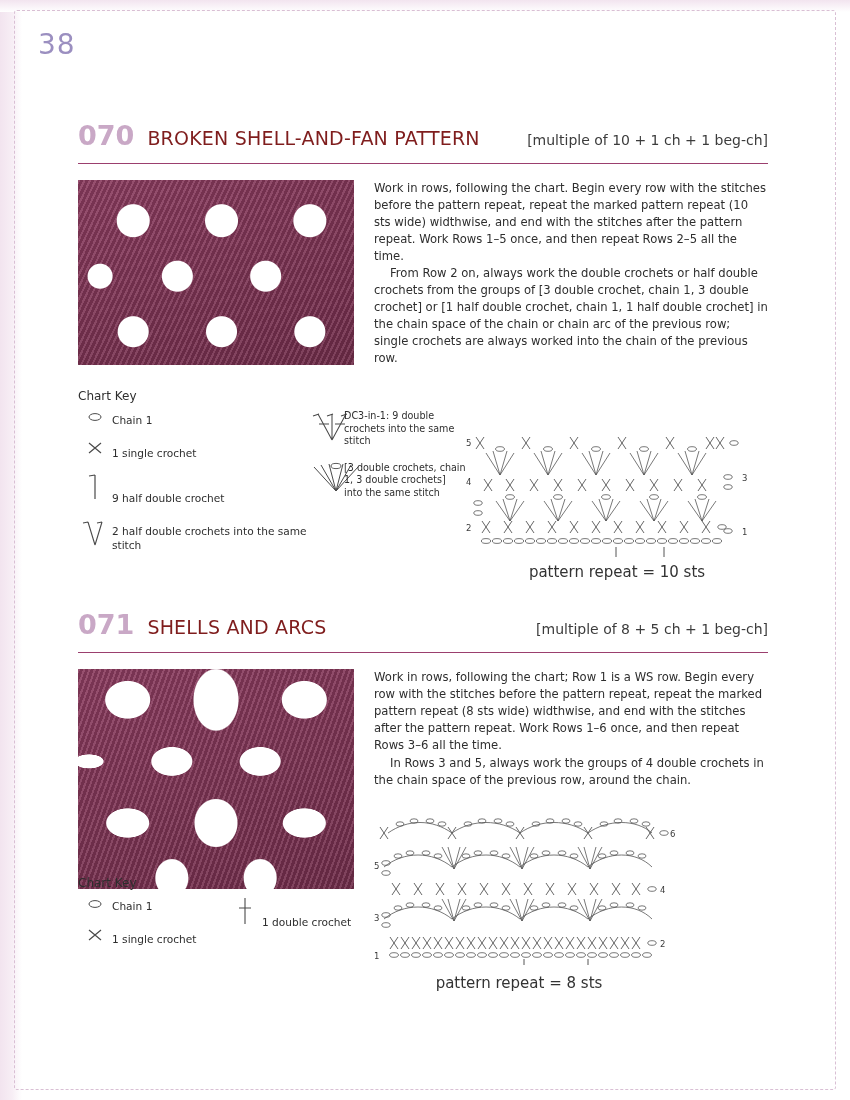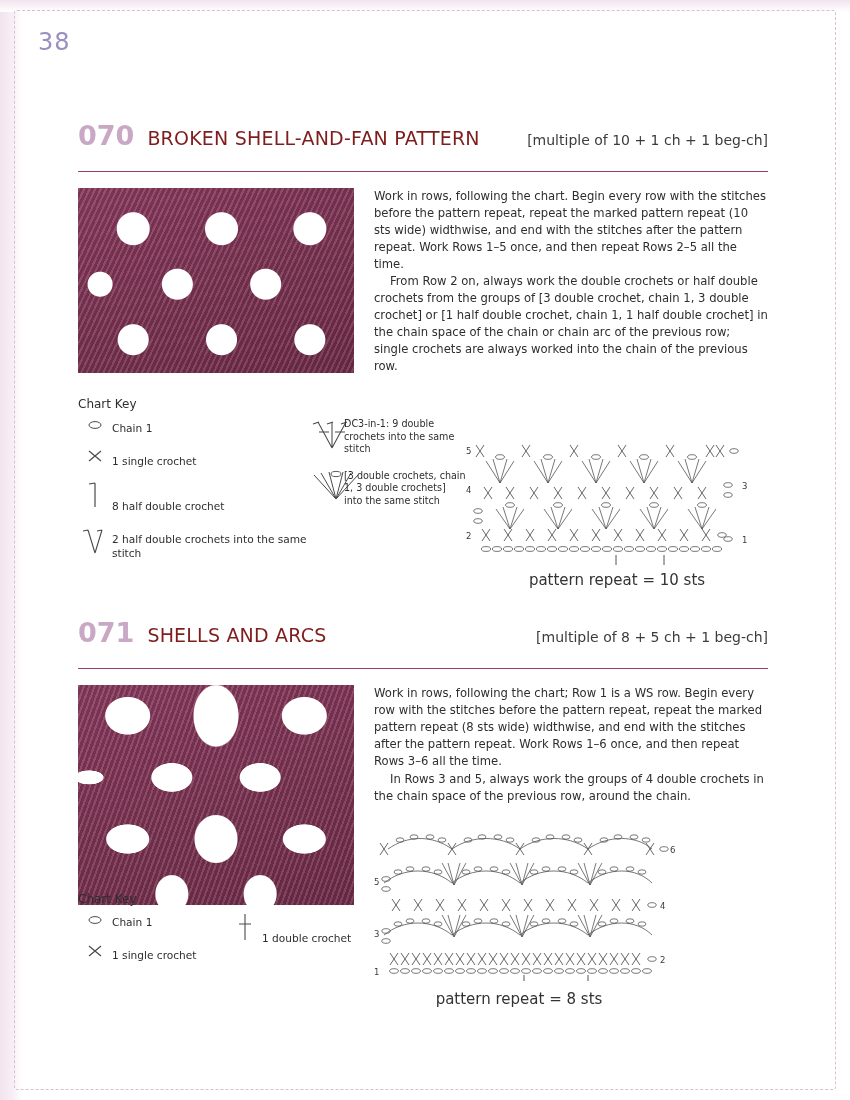--- a/index.html
+++ b/index.html
@@ -39,42 +39,42 @@
     position: absolute;
     left: 0; right: 0; top: 0;
     height: 12px;
     background: linear-gradient(to bottom, #f2e4ef 0%, #ffffff 100%);
   }
 
   .folio {
     position: absolute;
     left: 38px;
     top: 28px;
-    font-size: 24px;
+    font-size: 28px;
     color: #9b8fc0;
     letter-spacing: 1px;
     font-family: "DejaVu Sans", sans-serif;
   }
 
   .content {
     position: absolute;
     left: 78px;
     top: 120px;
     width: 690px;
   }
 
   
   .section { position: relative; }
   .section + .section { margin-top: 28px; }
 
   .sec-head {
     display: flex;
     align-items: baseline;
     border-bottom: 1.5px solid #9b3f6e;
-    padding-bottom: 20px;
+    padding-bottom: 12px;
   }
   .sec-num {
     font-size: 27px;
     font-weight: bold;
     color: #c9a8c6;
     letter-spacing: 0px;
     font-family: "DejaVu Sans", sans-serif;
   }
   .sec-title {
     font-size: 19px;
@@ -247,21 +247,21 @@
             </div>
             <div class="key-label">1 single crochet</div>
           </div>
 
           <div class="key-item">
             <div class="key-glyph">
               <svg width="22" height="28" viewBox="0 0 22 28">
                   <path d="M11 2 L11 26 M5 3 L11 2" stroke="#4a4a4a" stroke-width="1.2" fill="none"></path>
                 </svg>
             </div>
-            <div class="key-label">8 half double crochet</div>
+            <div class="key-label">9 half double crochet</div>
           </div>
 
           <div class="key-item">
             <div class="key-glyph">
               <svg width="30" height="30" viewBox="0 0 30 30">
                   <path d="M8 4 L15 27 M22 4 L15 27 M3 5 L8 4 M17 5 L22 4" stroke="#4a4a4a" stroke-width="1.1" fill="none"></path>
                 </svg>
             </div>
             <div class="key-label">2 half double crochets into the same stitch</div>
           </div>

